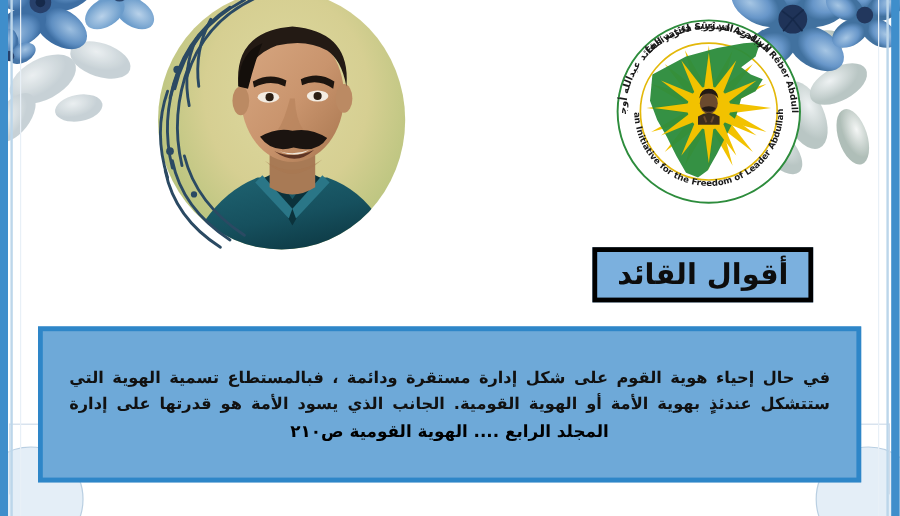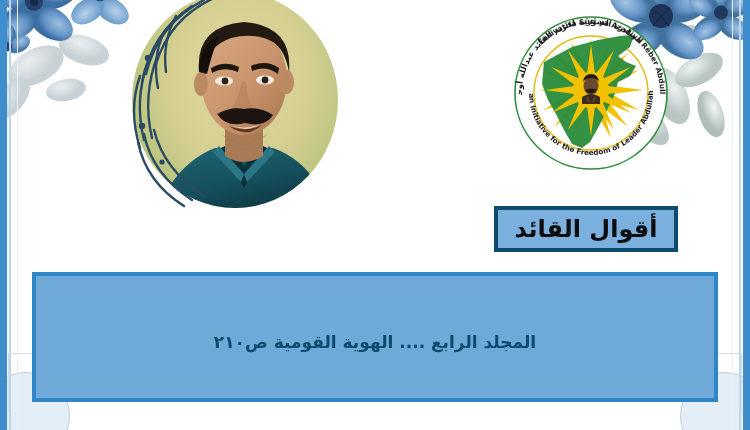--- a/index.html
+++ b/index.html
@@ -98,21 +98,21 @@
   }
 
   
   .title-banner {
     position: absolute;
     right: 72px;
     top: 206px;
     width: 184px;
     height: 46px;
     background: #7bb0de;
-    border: 4px solid #0c4a6e;
+    border: 4px solid #000000;
     box-sizing: border-box;
     display: flex;
     align-items: center;
     justify-content: center;
     z-index: 30;
   }
   .title-banner .t {
     font-size: 24px;
     font-weight: bold;
     color: #0d0d0d;
@@ -143,22 +143,22 @@
     line-height: 1.0;
     text-align: justify;
     text-align-last: justify;
     margin: 0 0 8px 0;
     white-space: nowrap;
   }
   .quote-line:last-of-type { margin-bottom: 0; }
   .quote-cite {
     margin-top: 9px;
     text-align: center;
-    color: #0c4a6e;
-    font-size: 17px;
+    color: #000000;
+    font-size: 14px;
     font-weight: bold;
     line-height: 1;
   }
 </style>
 </head>
 <body>
 
 <div id="poster">
 
   <div class="corner-circle left"></div>
@@ -430,20 +430,22 @@
       </g>
       <circle cx="0" cy="-2" r="10" fill="#22375d"></circle>
     </g>
   </svg>
 
   <div class="title-banner">
     <span class="t">أقوال القائد</span>
   </div>
 
   <div class="quote-panel">
+    <p class="quote-line">في حال إحياء هوية القوم على شكل إدارة مستقرة ودائمة ، فبالمستطاع تسمية الهوية التي</p>
+    <p class="quote-line">ستتشكل عندئذٍ بهوية الأمة أو الهوية القومية. الجانب الذي يسود الأمة هو قدرتها على إدارة</p>
     <div class="quote-cite">المجلد الرابع .... الهوية القومية  ص٢١٠</div>
   </div>
 
   <div class="edge edge-left"></div>
   <div class="edge edge-right"></div>
   <div class="edge-left-thin"></div>
   <div class="edge-right-thin"></div>
   <div class="edge-left-hair"></div>
   <div class="edge-right-hair"></div>
 

